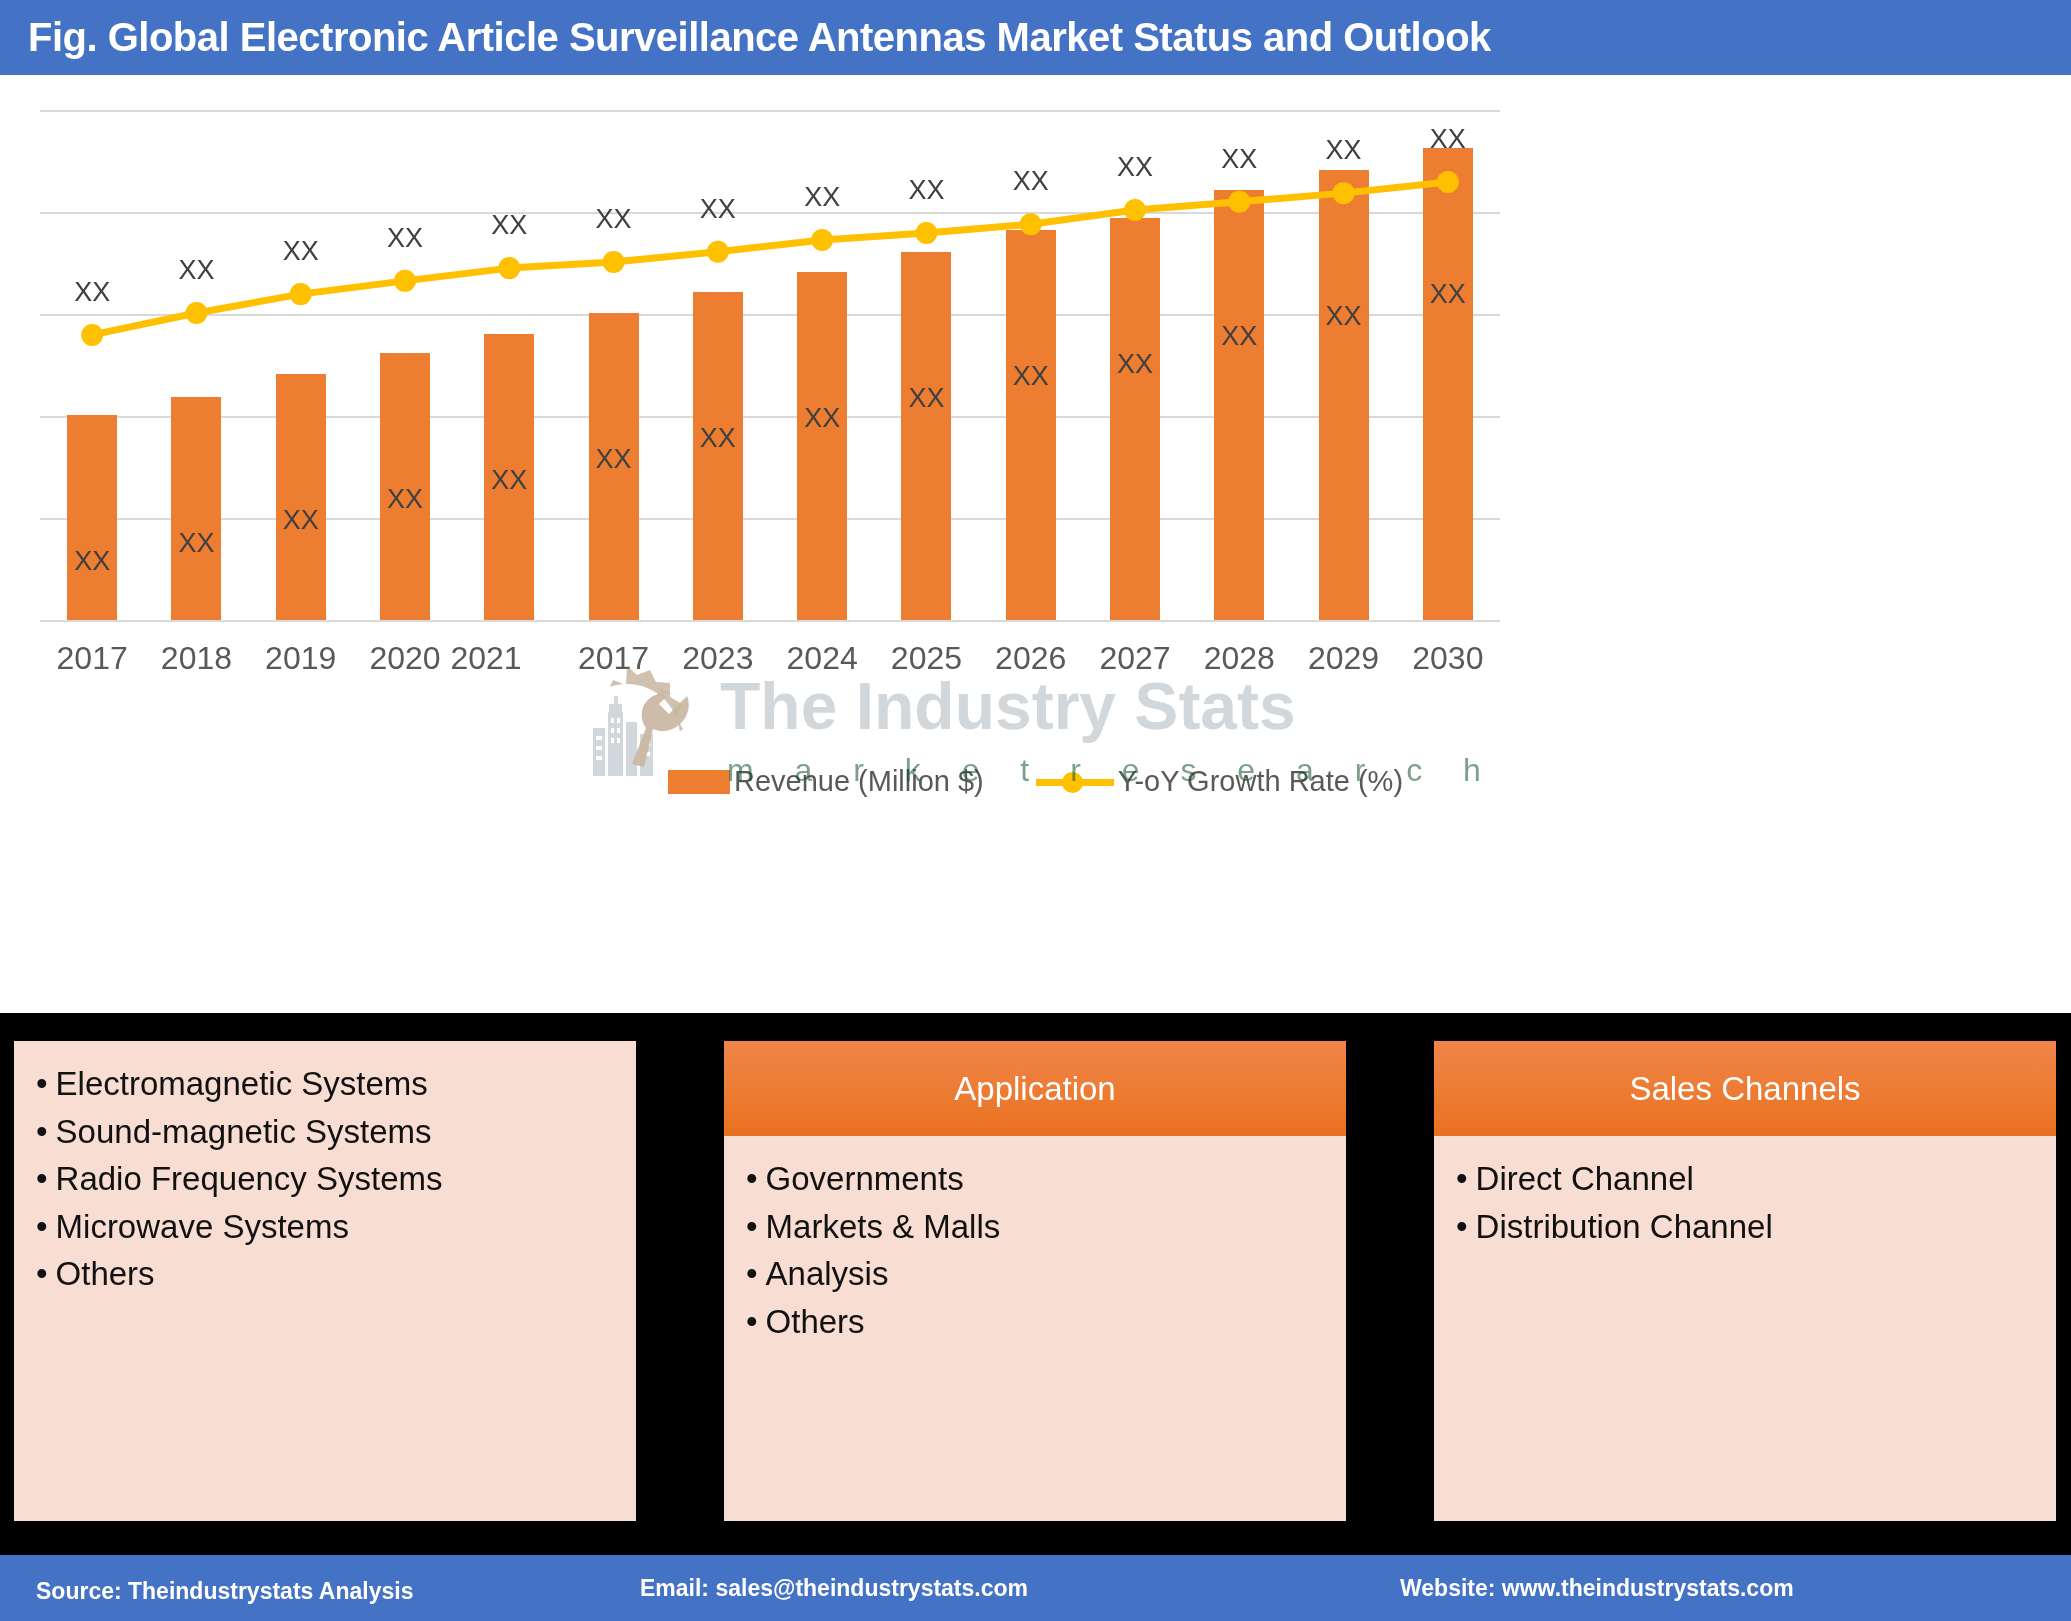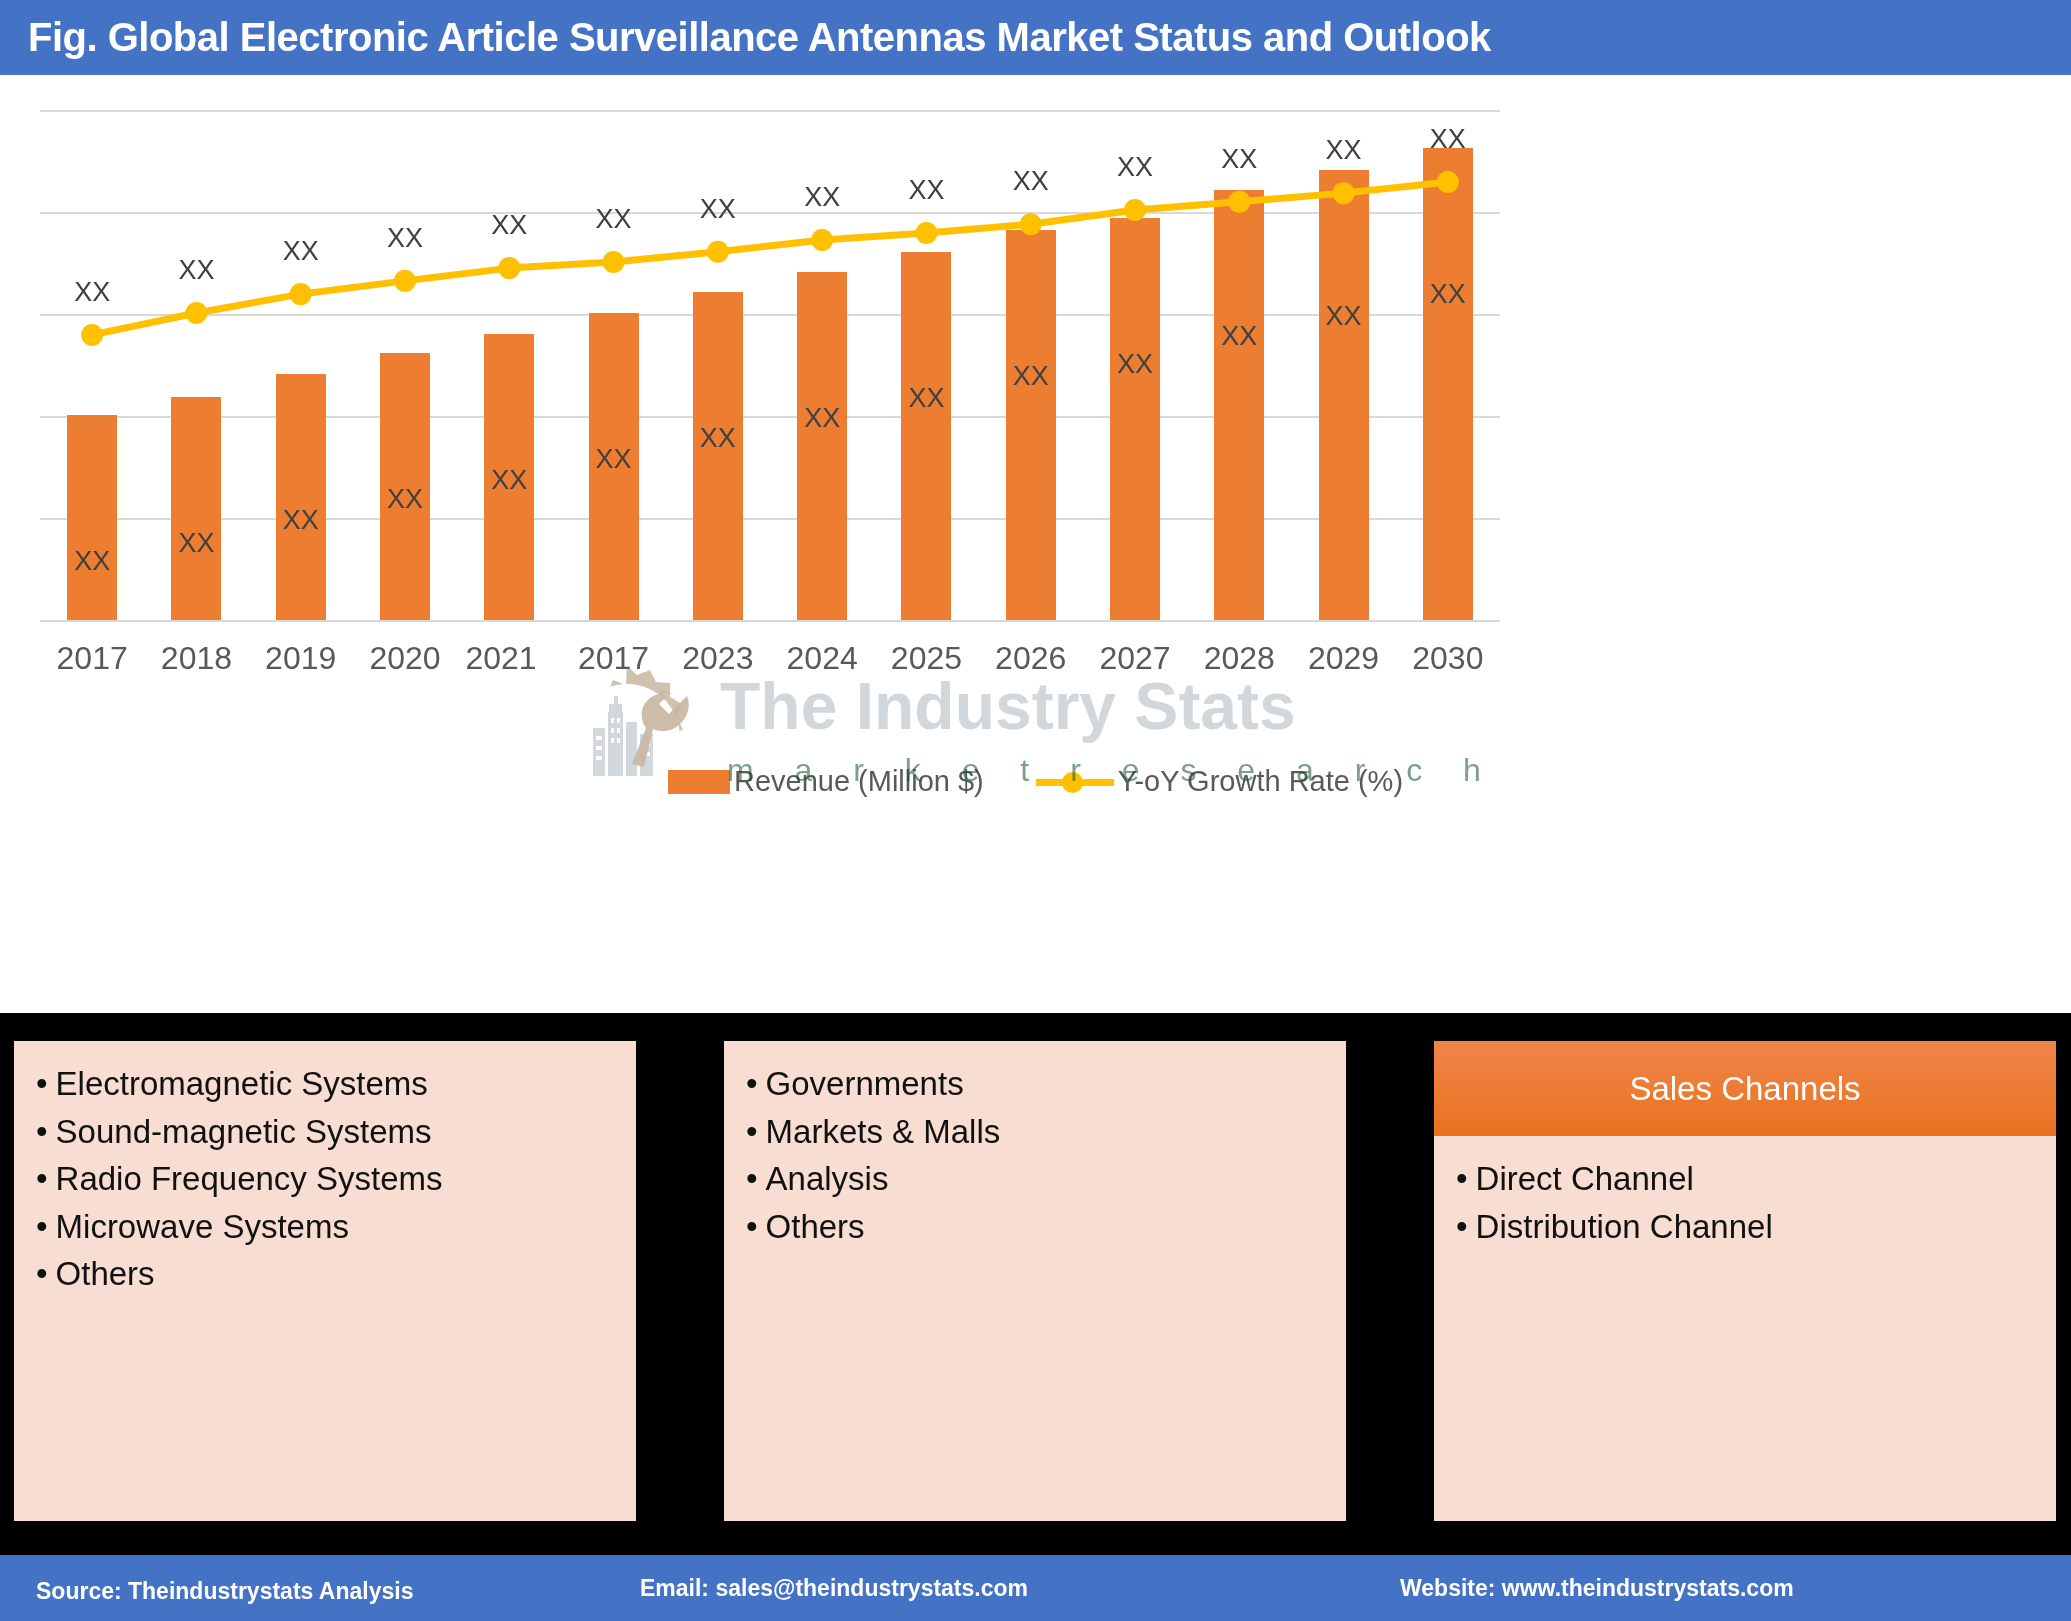--- a/index.html
+++ b/index.html
@@ -281,21 +281,21 @@
         <div class="line-label" style="left: 1199.29px; top: 33.8px;">XX</div>
         <div class="line-label" style="left: 1303.57px; top: 25.13px;">XX</div>
         <div class="line-label" style="left: 1407.86px; top: 13.91px;">XX</div>
       </div>
 
     <div class="xaxis" id="xaxis">
         <div class="xtick" style="left: 52.1429px;">2017</div>
         <div class="xtick" style="left: 156.429px;">2018</div>
         <div class="xtick" style="left: 260.714px;">2019</div>
         <div class="xtick" style="left: 365px;">2020</div>
-        <div class="xtick" style="left: 461px;">2021</div>
+        <div class="xtick" style="left: 446px;">2021</div>
         <div class="xtick" style="left: 573.571px;">2017</div>
         <div class="xtick" style="left: 677.857px;">2023</div>
         <div class="xtick" style="left: 782.143px;">2024</div>
         <div class="xtick" style="left: 886.429px;">2025</div>
         <div class="xtick" style="left: 990.714px;">2026</div>
         <div class="xtick" style="left: 1095px;">2027</div>
         <div class="xtick" style="left: 1199.29px;">2028</div>
         <div class="xtick" style="left: 1303.57px;">2029</div>
         <div class="xtick" style="left: 1407.86px;">2030</div>
       </div>
@@ -332,20 +332,23 @@
             <span>Microwave Systems</span>
           </div>
           <div class="box-li">
             <span class="dot">•</span>
             <span>Others</span>
           </div>
         </div>
     </div>
 
     <div class="box box2">
+      <div class="box-head">
+        <span class="box-head-text">Application</span>
+      </div>
       <div class="box-body" id="box1">
           <div class="box-li">
             <span class="dot">•</span>
             <span>Governments</span>
           </div>
           <div class="box-li">
             <span class="dot">•</span>
             <span>Markets &amp; Malls</span>
           </div>
           <div class="box-li">

